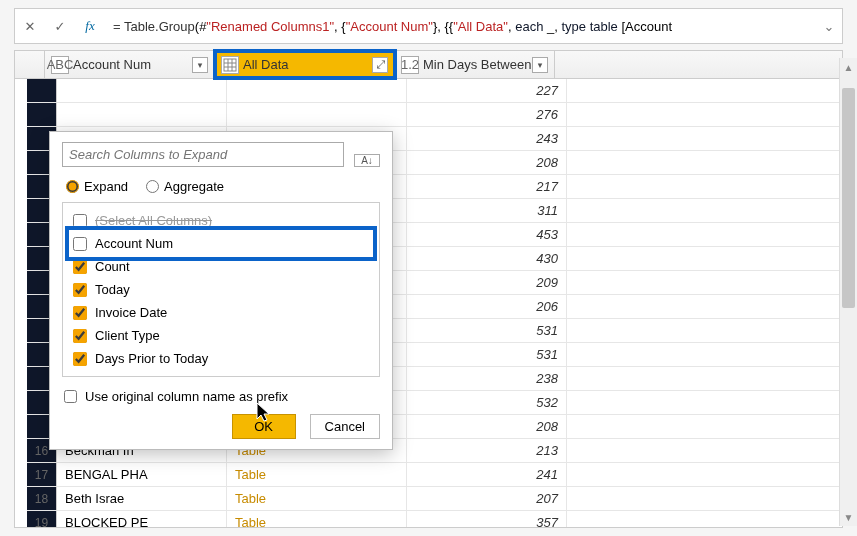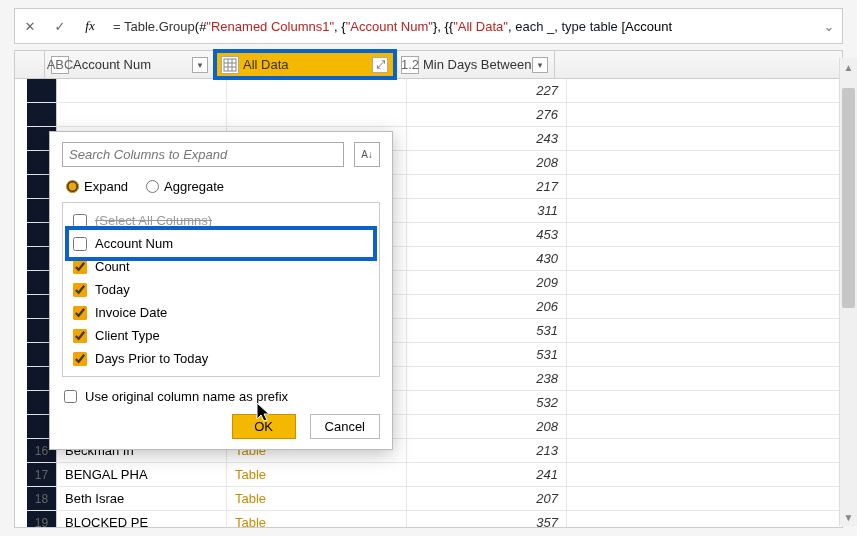--- a/index.html
+++ b/index.html
@@ -1,20 +1,20 @@
 <!DOCTYPE html>
 <html><head>
 <meta charset="utf-8">
 <style>
   * { box-sizing: border-box; margin: 0; padding: 0; font-family: "Segoe UI", Arial, sans-serif; font-size: 13px; }
   body { background: #f5f5f5; width: 857px; height: 536px; overflow: hidden; position: relative; }
   
   .formula-bar { display: flex; align-items: center; background: #fff; border: 1px solid #ccc; height: 36px; margin: 8px 14px 6px 14px; }
   .formula-bar .fbtn { width: 30px; height: 100%; display: flex; align-items: center; justify-content: center; color: #666; cursor: pointer; }
-  .formula-bar .fx { font-style: italic; font-family: serif; color: #000000; }
+  .formula-bar .fx { font-style: italic; font-family: serif; color: #0369a1; }
   .formula-bar .formula-text { flex: 1; padding: 0 8px; font-family: Consolas, monospace; font-size: 14px; white-space: nowrap; overflow: hidden; }
   .formula-bar .formula-text .kw-table { color: #333; }
   .formula-bar .formula-text .kw-str { color: #b22; }
   .formula-bar .formula-text .kw-eq { color: #444; }
   .formula-bar .formula-text .kw-blue { color: #0f172a; }
   .formula-bar .expand { width: 26px; display:flex; align-items:center; justify-content:center; color:#777; }
   
   .grid-wrap { display: flex; margin: 0 14px; background: #fff; border: 1px solid #ccc; height: 478px; position: relative; }
   .grid { flex: 1; display: flex; flex-direction: column; }
   
@@ -33,21 +33,21 @@
   
   .body-rows { flex:1; overflow:hidden;margin-left:12px; }
   .row { display:flex; height: 24px; border-bottom: 1px solid #e6e6e6; align-items:center; }
   .rownum { width:30px; text-align:center; color:#666; background:#0f172a; border-right:1px solid #ccc; height:100%; display:flex; align-items:center; justify-content:center; font-size:12px; }
   .cell { border-right:1px solid #e6e6e6; padding: 0 8px; height:100%; display:flex; align-items:center; }
   .cell.acct { width: 170px; }
   .cell.alldata { width: 180px; color:#c78b00; }
   .cell.mindays { width: 160px; justify-content:flex-end; font-style: italic; color:#333; }
   
   .popup { position:absolute; left: 34px; top: 80px; width: 344px; background:#fff; border:1px solid #bbb; box-shadow: 0 4px 18px rgba(0,0,0,0.25); padding: 10px 12px; z-index: 20;}
-  .popup .search-row { display:flex; gap:10px; margin-bottom:12px; }
+  .popup .search-row { display:flex; gap:10px; margin-bottom:12px;align-items:flex-end; }
   .popup .search-row input { flex:1; border:1px solid #aaa; padding:4px 6px; font-style:italic; color:#888; }
   .popup .search-row .sortbtn { width:26px; border:1px solid #aaa; background:#fff; display:flex; align-items:center; justify-content:center; font-size:10px; color:#555; cursor:pointer; }
   .popup .radio-row { display:flex; gap:18px; margin-bottom:8px; padding-left:4px; }
   .popup .radio-row label { display:flex; align-items:center; gap:5px; cursor:pointer; }
   .popup .radio-row input[type=radio] { accent-color:#f5a300; }
   .popup .col-list { border:1px solid #ccc; padding:6px 8px; margin-bottom:10px; }
   .popup .col-item { display:flex; align-items:center; gap:8px; padding:4px 2px; }
   .popup .col-item input[type=checkbox] { width:14px; height:14px; accent-color:#f5a300; }
   .popup .col-item.struck { color:#999; }
   .popup .col-item.ring { outline:4px solid #0b63c9; outline-offset:2px; }

